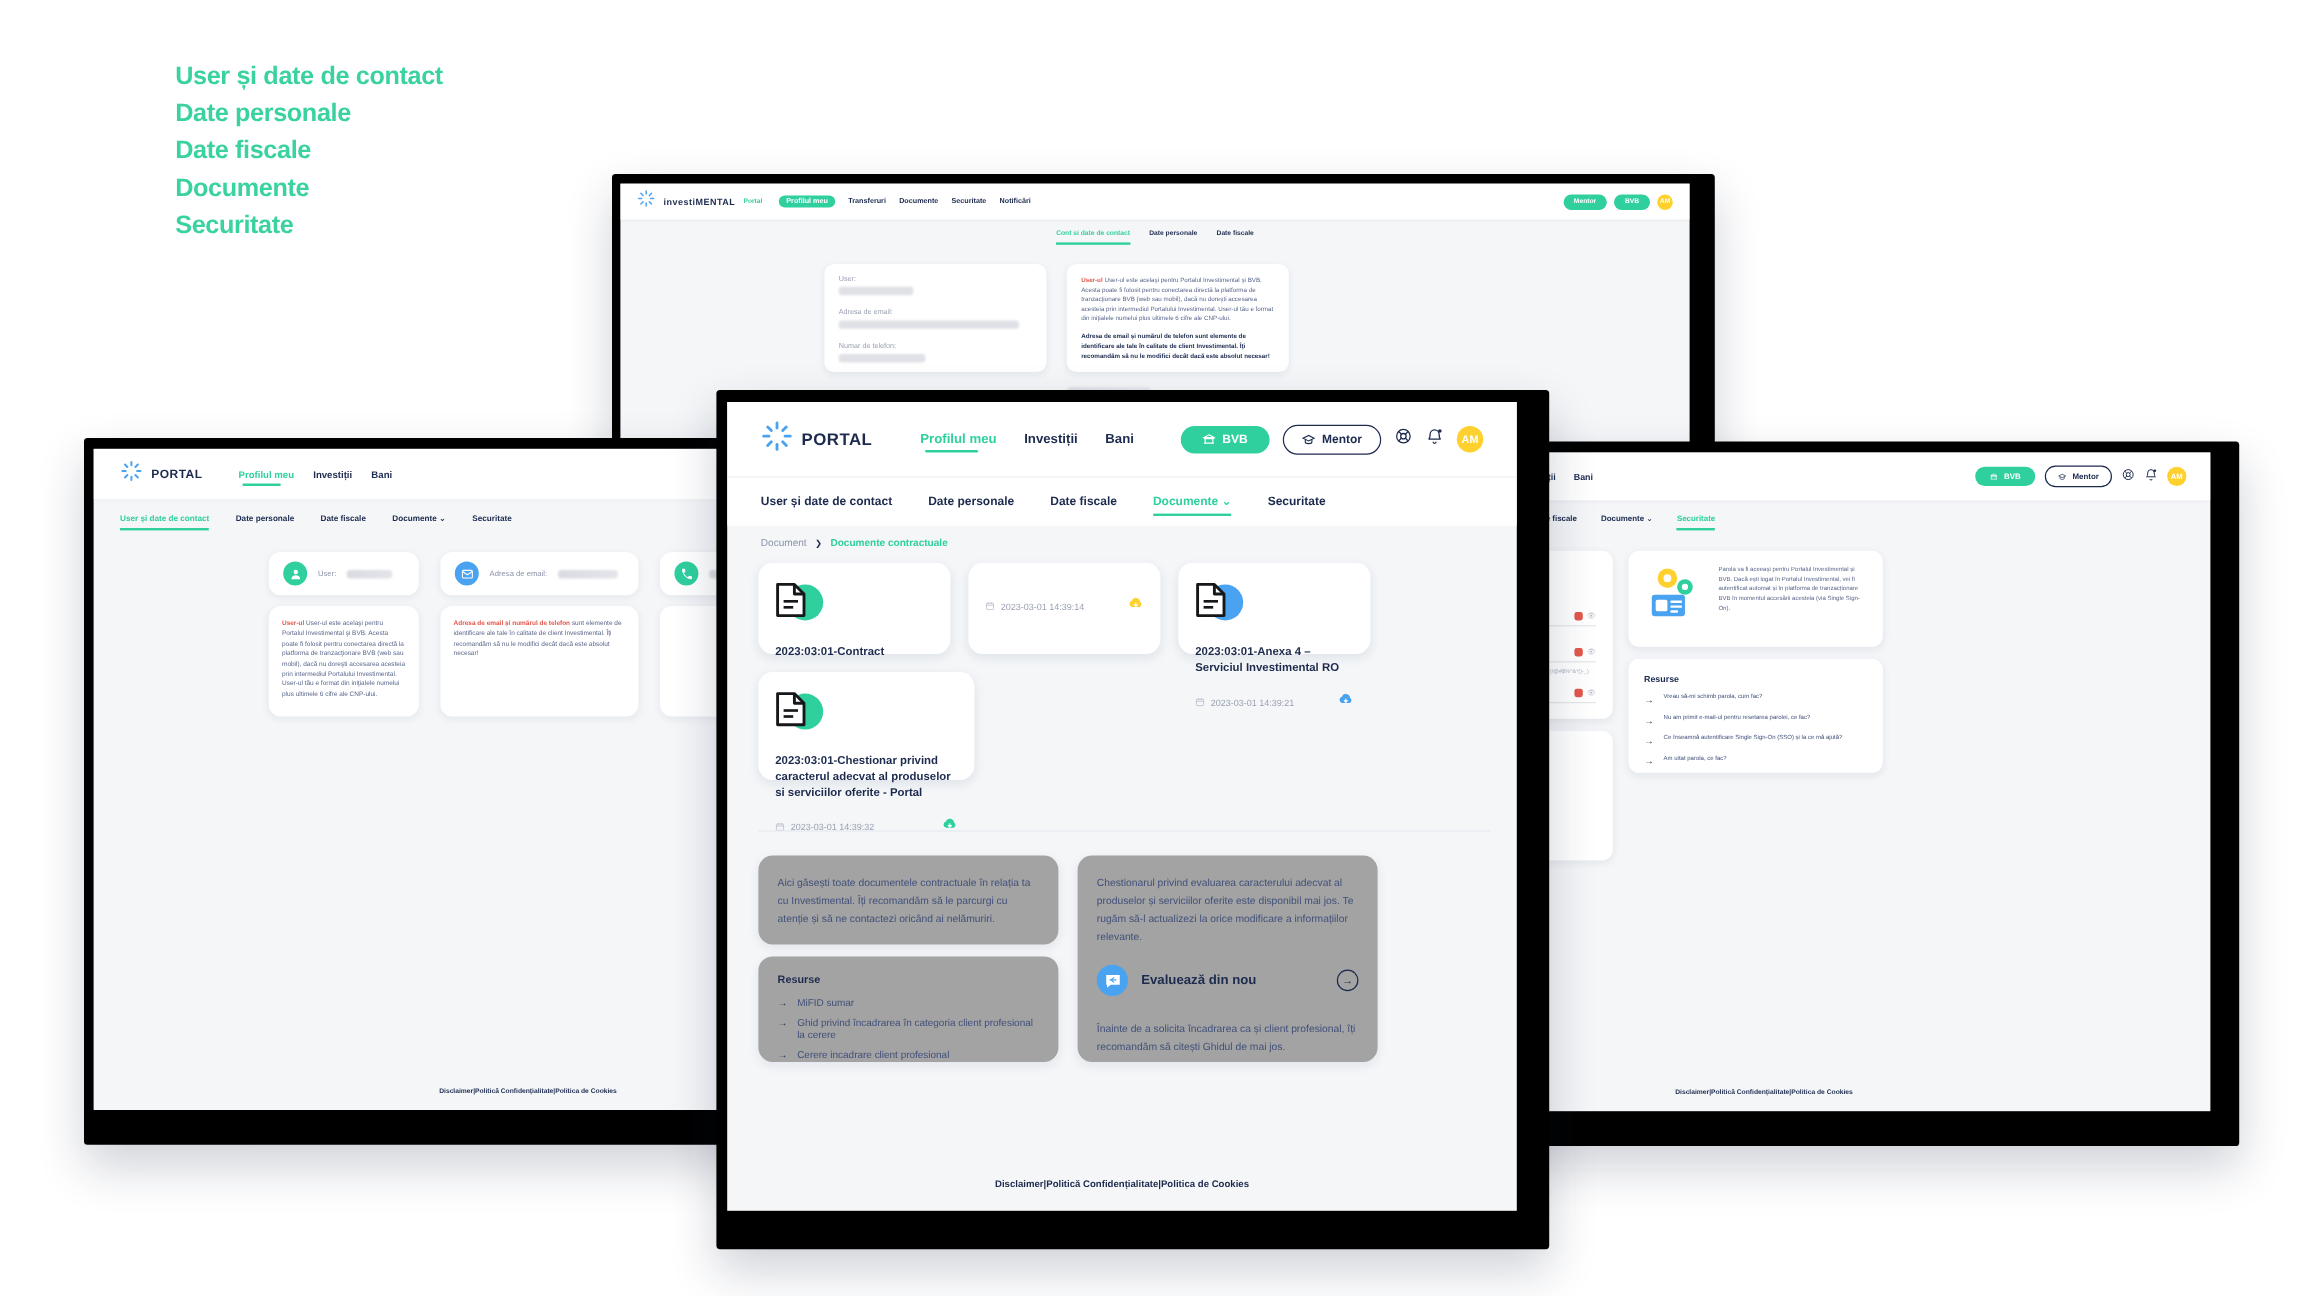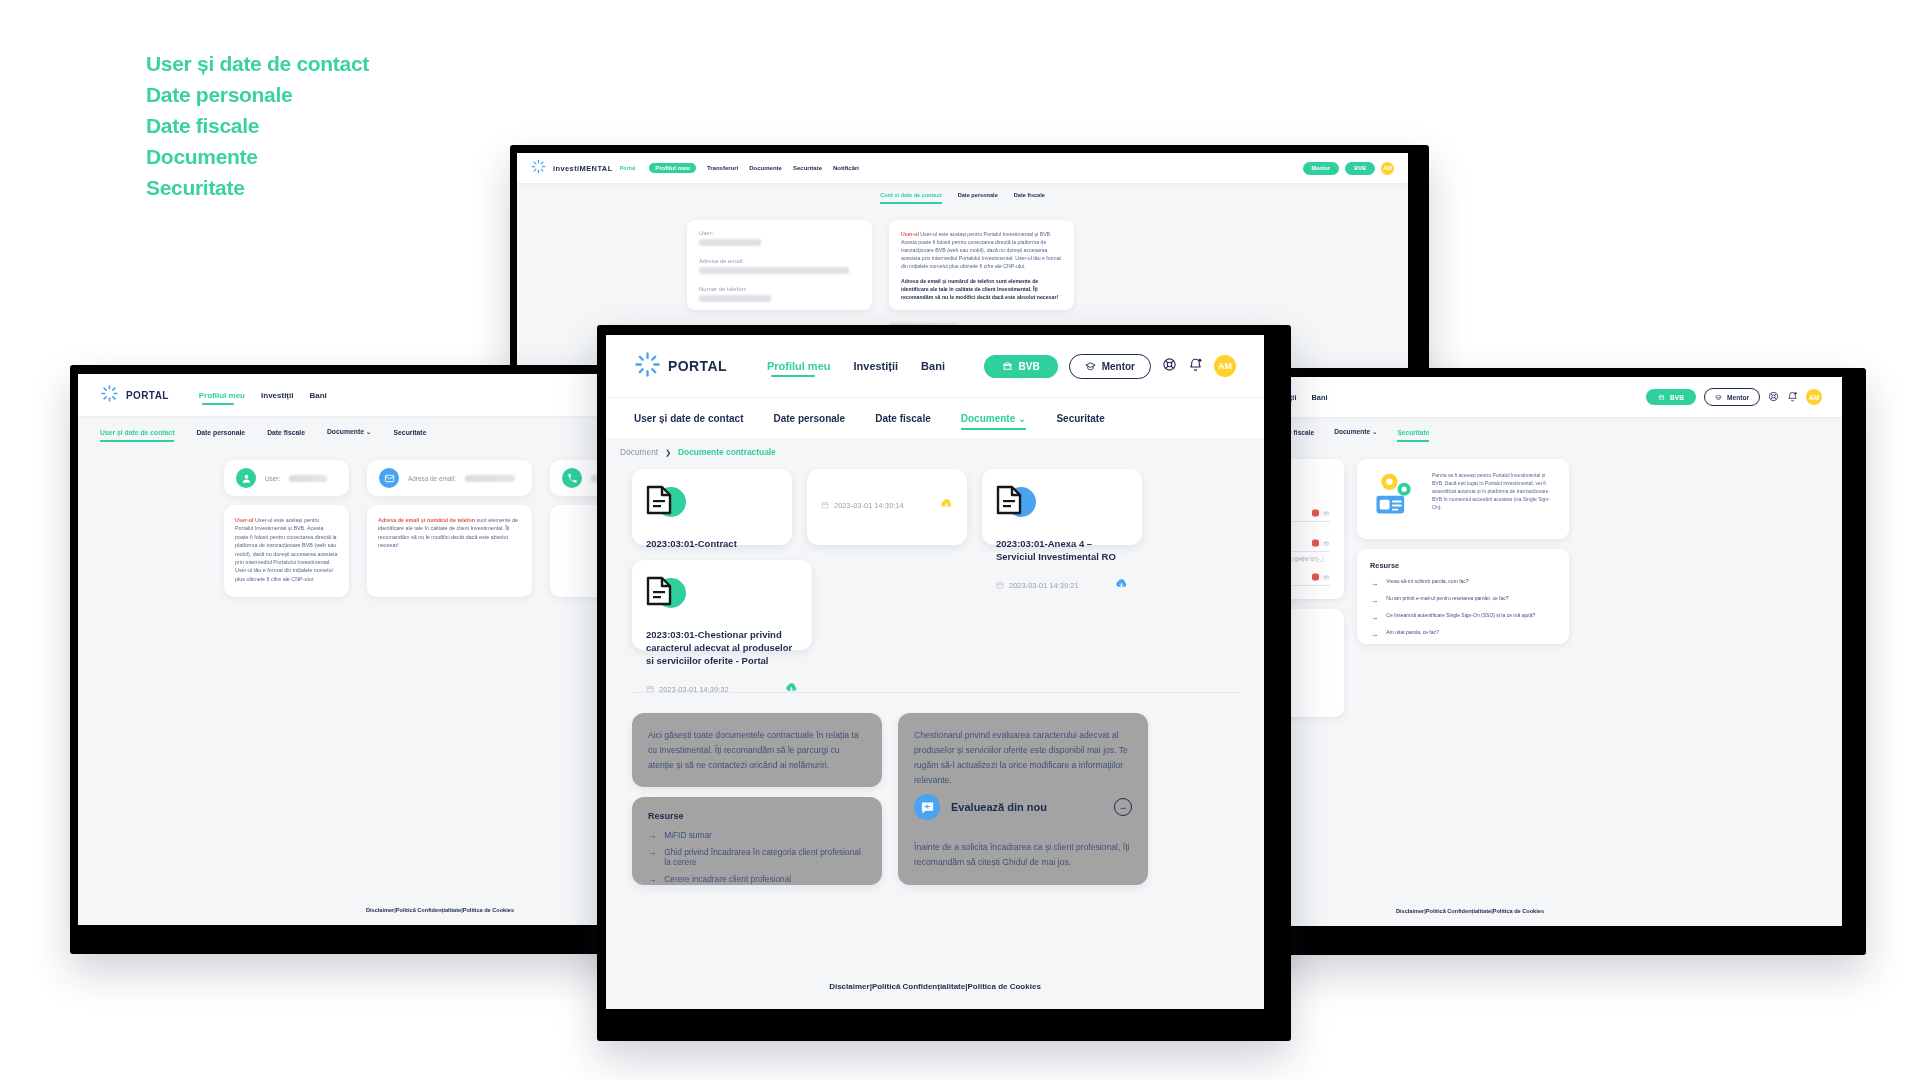--- a/index.html
+++ b/index.html
@@ -525,21 +525,21 @@
     </div>
 
     <div class="tabsbar" style="top:62px;height:40px;padding:0 28px;gap:30px;background:#fff;border-top:1px solid #eef0f4">
       <span class="tab" style="font-size:10px">User și date de contact</span>
       <span class="tab" style="font-size:10px">Date personale</span>
       <span class="tab" style="font-size:10px">Date fiscale</span>
       <span class="tab active" style="font-size:10px"><span>Documente</span> <span>⌄</span></span>
       <span class="tab" style="font-size:10px">Securitate</span>
     </div>
 
-    <div style="position:absolute;left:14px;top:112px;display:flex;align-items:flex-end;gap:7px;font-size:8.4px">
+    <div style="position:absolute;left:28px;top:112px;display:flex;align-items:flex-end;gap:7px;font-size:8.4px">
       <span style="color:#8a93a8">Document</span>
       <span style="color:#1c2a4e;font-size:7px">❯</span>
       <span style="color:#2fcf9e;font-weight:600">Documente contractuale</span>
     </div>
 
     <div class="docGrid" style="left:26px;top:134px;width:610px">
 
       <div class="doccard" style="width:160px;height:76px">
         <div class="row">
           <span class="docicon">
@@ -668,21 +668,21 @@
           </li>
         <li>
             <span class="ar">→</span>
             <span>Cerere incadrare client profesional</span>
           </li>
       </ul>
     </div>
 
     <div class="infocard" style="position:absolute;left:292px;top:378px;width:250px;height:172px;padding:15px 16px">
       <div class="infotext">Chestionarul privind evaluarea caracterului adecvat al produselor și serviciilor oferite este disponibil mai jos. Te rugăm să-l actualizezi la orice modificare a informațiilor relevante.</div>
-      <div class="evalrow" style="margin-top:6px">
+      <div class="evalrow" style="margin-top:16px">
         <span class="evalicon">
           <svg width="15" height="15" viewBox="0 0 24 24" fill="#fff">
               <path d="M3 4h18v13H9l-5 4v-4H3z"></path>
               <path d="M8 10.5h8M13 7.5l-4 3 4 3" stroke="#4aa3f0" stroke-width="1.6" fill="none" stroke-linecap="round" stroke-linejoin="round"></path>
             </svg>
         </span>
         <span class="evaltitle">Evaluează din nou</span>
         <span class="circarrow">→</span>
       </div>
       <div class="infotext" style="margin-top:20px">Înainte de a solicita încadrarea ca și client profesional, îți recomandăm să citești Ghidul de mai jos.</div>

